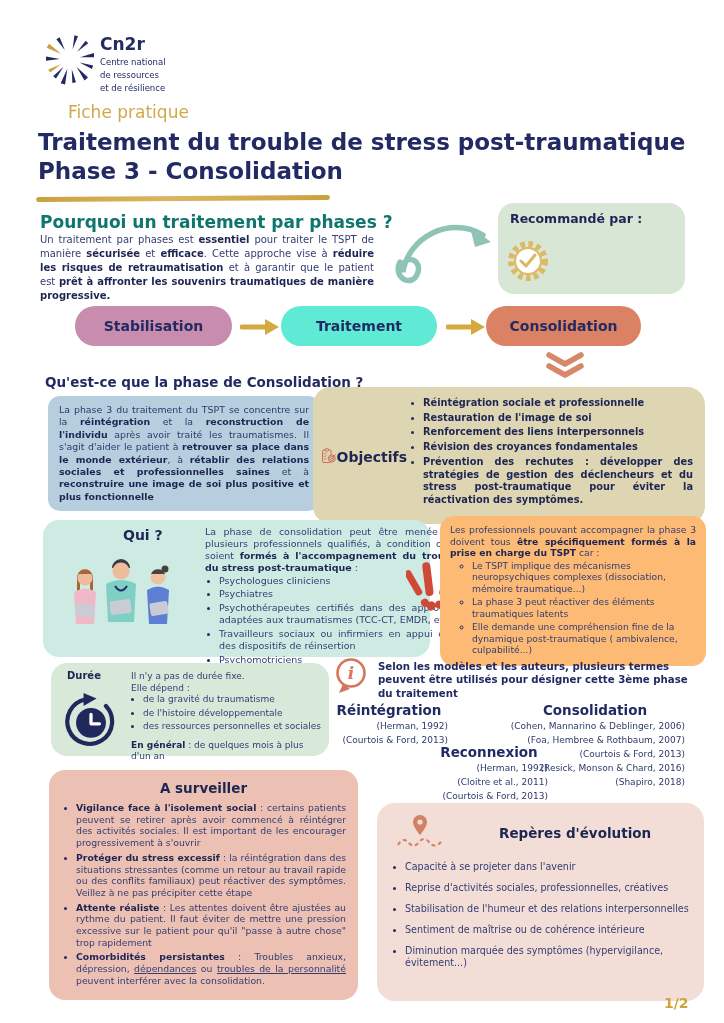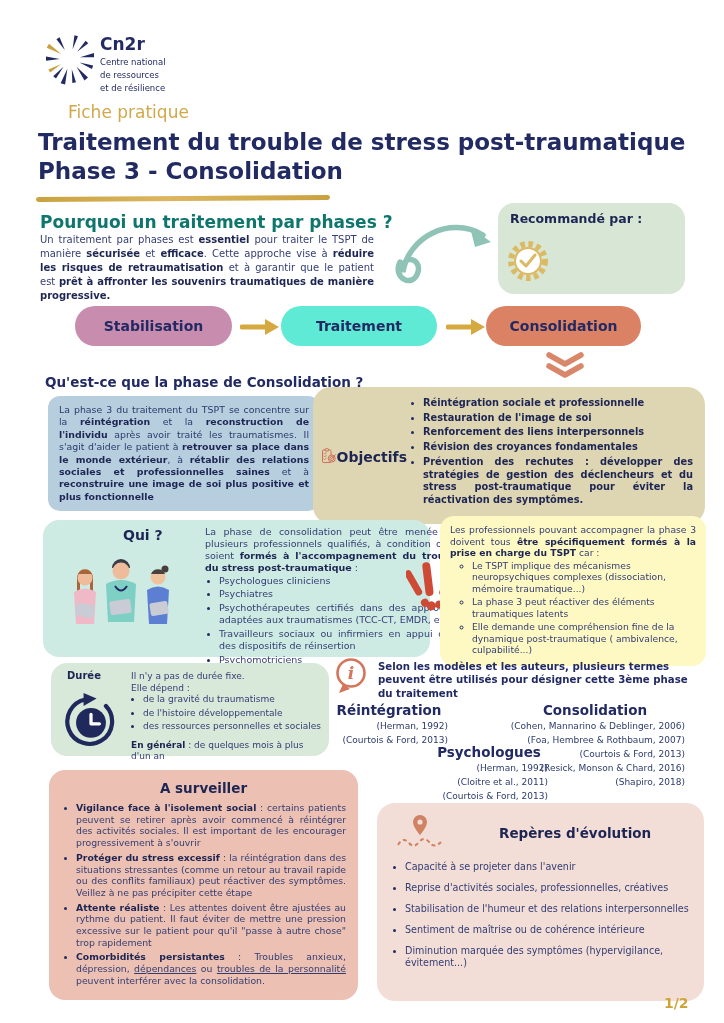--- a/index.html
+++ b/index.html
@@ -35,21 +35,21 @@
            font-size:9.4px;line-height:1.32;text-align:justify;color:#2c3a6b;}
   .objbox{background:#ded5b2;border-radius:18px;width:372px;min-height:121px;
           display:flex;padding:8px 12px 8px 8px;}
   .objleft{width:86px;display:flex;flex-direction:row;align-items:center;justify-content:center;}
   .objlabel{font-weight:bold;color:#1d2553;font-size:14px;margin-top:2px;}
   .objbox ul{font-size:9.8px;line-height:1.3;font-weight:bold;color:#1d2553;text-align:justify;flex:1;margin-top:2px;}
   .whobox{background:#cdeae3;width:387px;height:137px;}
   .wholabel{font-weight:bold;color:#1d2553;font-size:14px;}
   .whotext{font-size:9.5px;line-height:1.25;text-align:justify;}
   .whotext ul{padding-left:14px;margin-top:1px;}
-  .trainbox{background:#fef9c3;border-radius:14px;width:246px;padding:8px 10px;
+  .trainbox{background:#fdba74;border-radius:14px;width:246px;padding:8px 10px;
             font-size:9.2px;line-height:1.25;text-align:justify;}
   .trainbox ul{list-style-type:circle;padding-left:22px;text-align:left;margin-top:1px;}
   .durbox{background:#d8e9da;width:278px;min-height:93px;padding:0;}
   .durlabel{font-weight:bold;color:#1d2553;font-size:10px;}
   .durtext{font-size:9px;line-height:1.28;}
   .durtext ul{padding-left:12px;}
   .note{font-size:10.2px;font-weight:bold;color:#222a63;line-height:1.3;}
   .term-name{font-size:13.5px;font-weight:bold;color:#222a63;text-align:center;margin-bottom:2px;}
   .term-refs{list-style:none;padding:0;font-size:9px;line-height:1.34;text-align:right;color:#2c3a6b;}
   .watchbox{background:#ecc0b2;width:309px;padding:10px 12px;}
@@ -250,21 +250,21 @@
   <div class="term-name">Consolidation</div>
   <ul class="term-refs">
       <li>(Cohen, Mannarino &amp; Deblinger, 2006)</li>
       <li>(Foa, Hembree &amp; Rothbaum, 2007)</li>
       <li>(Courtois &amp; Ford, 2013)</li>
       <li>(Resick, Monson &amp; Chard, 2016)</li>
       <li>(Shapiro, 2018)</li>
     </ul>
 </div>
 <div class="abs" style="left:430px;top:744px;width:118px;">
-  <div class="term-name">Psychologues</div>
+  <div class="term-name">Reconnexion</div>
   <ul class="term-refs">
       <li>(Herman, 1992)</li>
       <li>(Cloitre et al., 2011)</li>
       <li>(Courtois &amp; Ford, 2013)</li>
     </ul>
 </div>
 
 <div class="abs box watchbox" style="left:49px;top:770px;">
   <div class="watchtitle">A surveiller</div>
   <ul>

